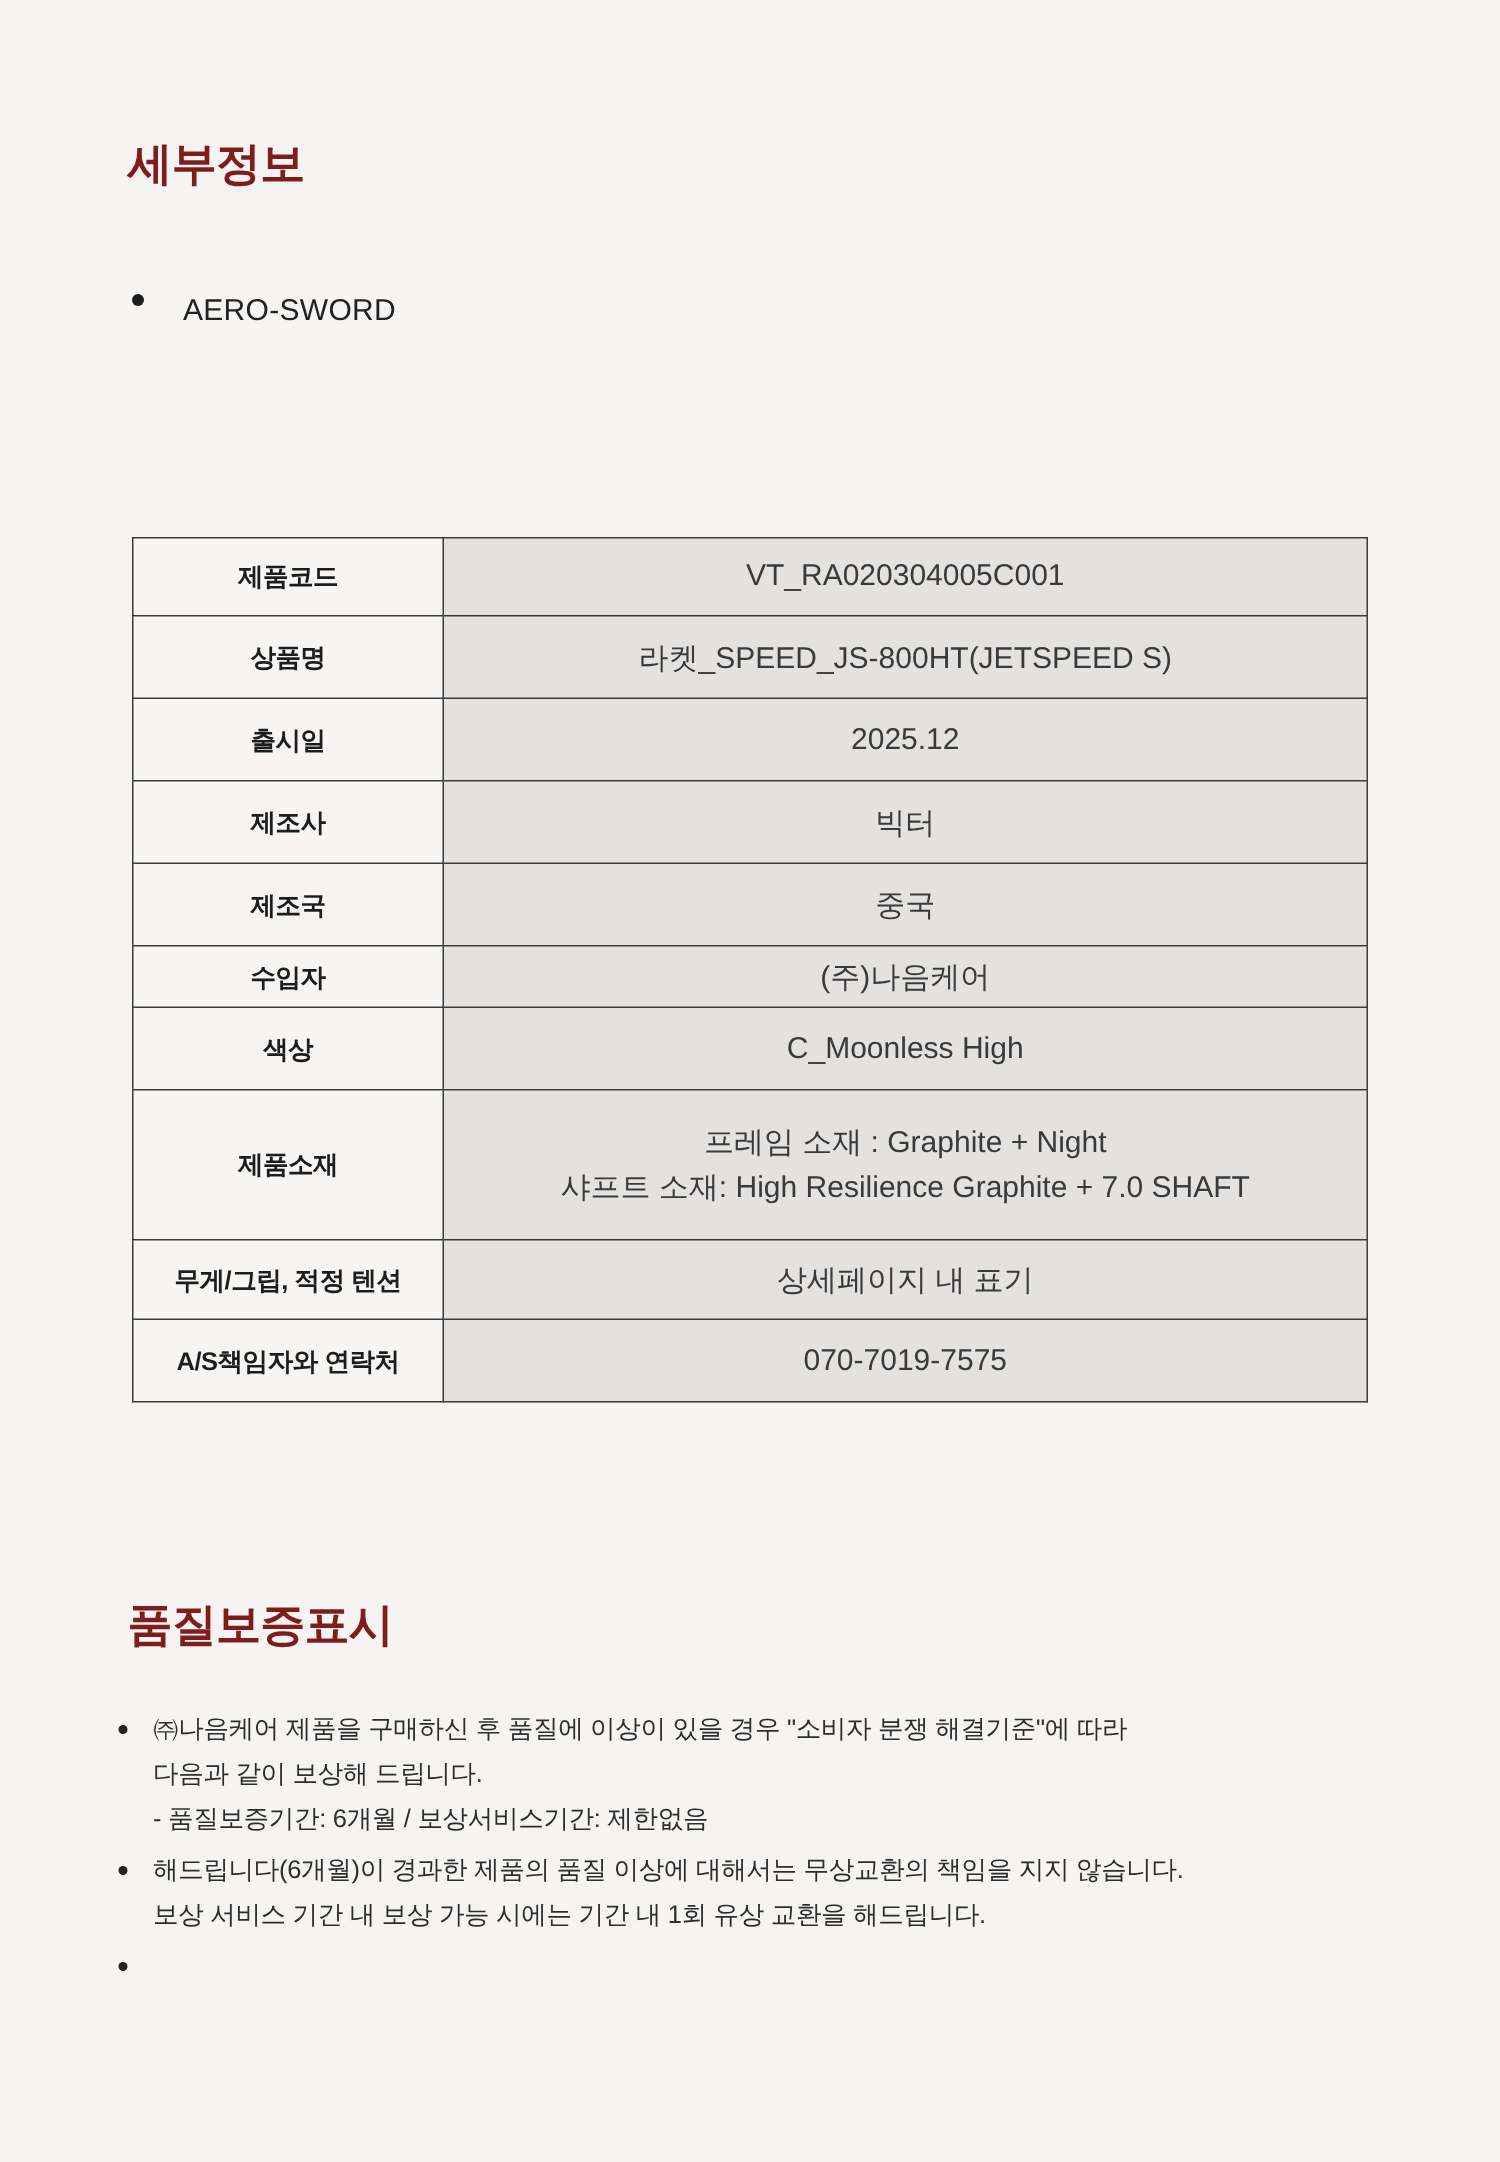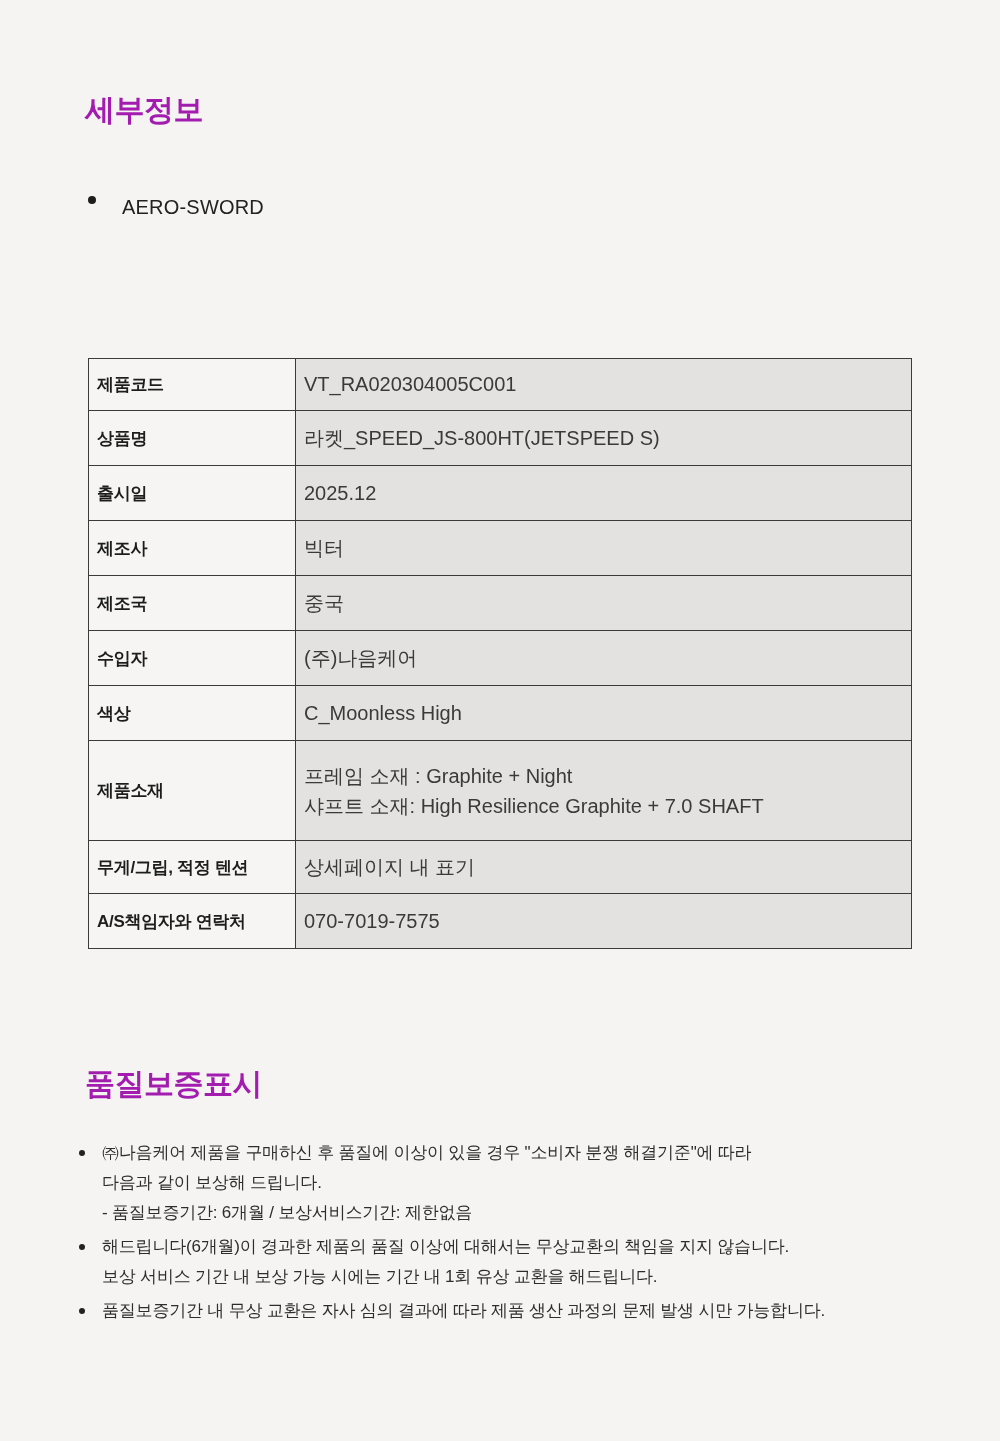--- a/index.html
+++ b/index.html
@@ -16,21 +16,21 @@
     overflow: hidden;
   }
 
   
   .section-title {
     position: absolute;
     left: 85px;
     margin: 0;
     font-size: 30px;
     font-weight: 800;
-    color: #a21caf;
+    color: #7f1d1d;
     line-height: 36px;
     letter-spacing: -0.5px;
   }
   .title-details { top: 92px; }
   .title-warranty { top: 1066px; }
 
   
   .aero-item {
     position: absolute;
     left: 88px;
@@ -55,20 +55,21 @@
   .spec-table {
     position: absolute;
     left: 88px;
     top: 358px;
     width: 824px;
     border-collapse: collapse;
     table-layout: fixed;
   }
   .spec-table td {
     border: 1.5px solid #3b3b3b;
+    text-align: center;
     vertical-align: middle;
     padding: 0 8px;
   }
   .spec-table td.spec-label {
     width: 190px;
     background: #f6f5f4;
     font-size: 17px;
     font-weight: 700;
     color: #1d1d1d;
     letter-spacing: -0.3px;
@@ -136,21 +137,21 @@
         <td class="spec-value">2025.12</td>
       </tr>
       <tr style="height:55px;">
         <td class="spec-label">제조사</td>
         <td class="spec-value">빅터</td>
       </tr>
       <tr style="height:55px;">
         <td class="spec-label">제조국</td>
         <td class="spec-value">중국</td>
       </tr>
-      <tr style="height:55px;">
+      <tr style="height:41px;">
         <td class="spec-label">수입자</td>
         <td class="spec-value">(주)나음케어</td>
       </tr>
       <tr style="height:55px;">
         <td class="spec-label">색상</td>
         <td class="spec-value">C_Moonless High</td>
       </tr>
       <tr style="height:100px;">
         <td class="spec-label">제품소재</td>
         <td class="spec-value">
@@ -182,19 +183,16 @@
     </li>
     <li class="w-item">
       <span class="w-dot"></span>
       <div class="w-lines">
         <div class="w-line">해드립니다(6개월)이 경과한 제품의 품질 이상에 대해서는 무상교환의 책임을 지지 않습니다.</div>
         <div class="w-line">보상 서비스 기간 내 보상 가능 시에는 기간 내 1회 유상 교환을 해드립니다.</div>
       </div>
     </li>
     <li class="w-item">
       <span class="w-dot"></span>
-      <div class="w-lines">
-        <div class="w-line">품질보증기간 내 무상 교환은 자사 심의 결과에 따라 제품 생산 과정의 문제 발생 시만 가능합니다.</div>
-      </div>
     </li>
   </ul>
 
 </div>
 
 </body></html>

